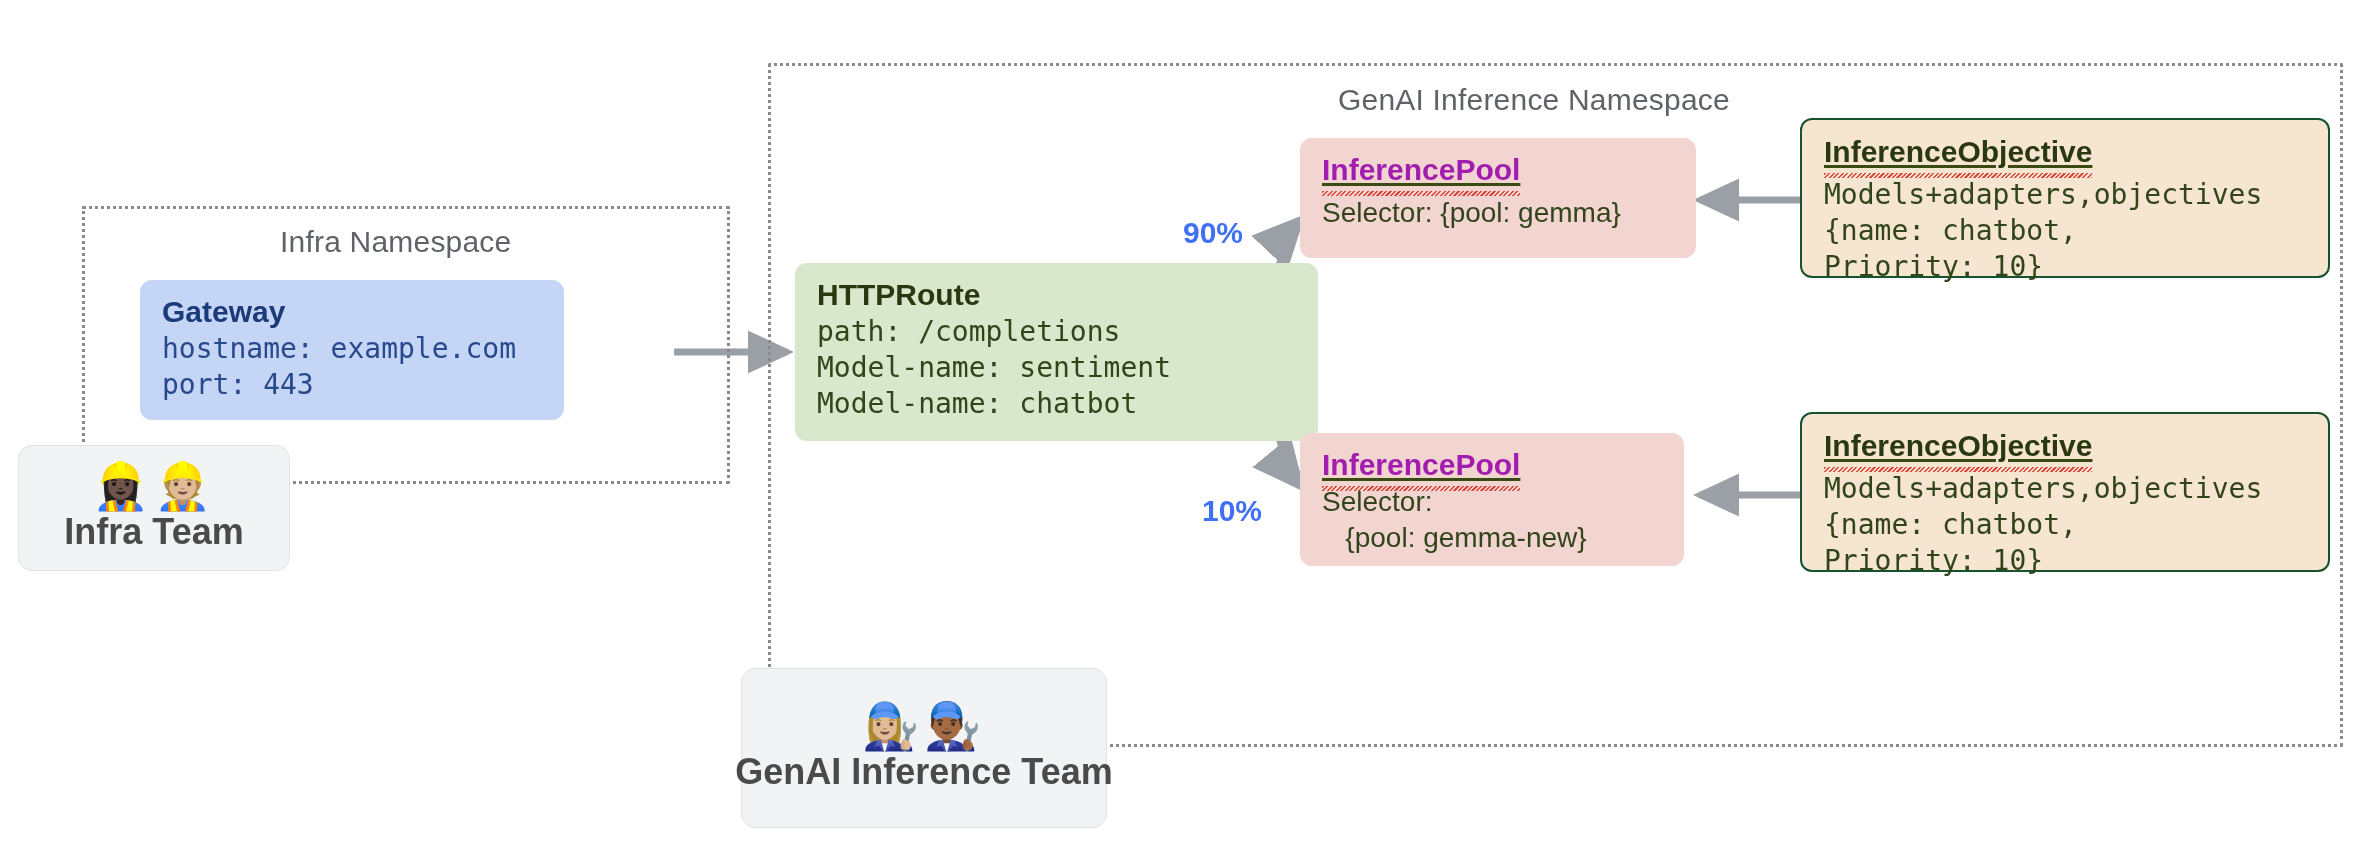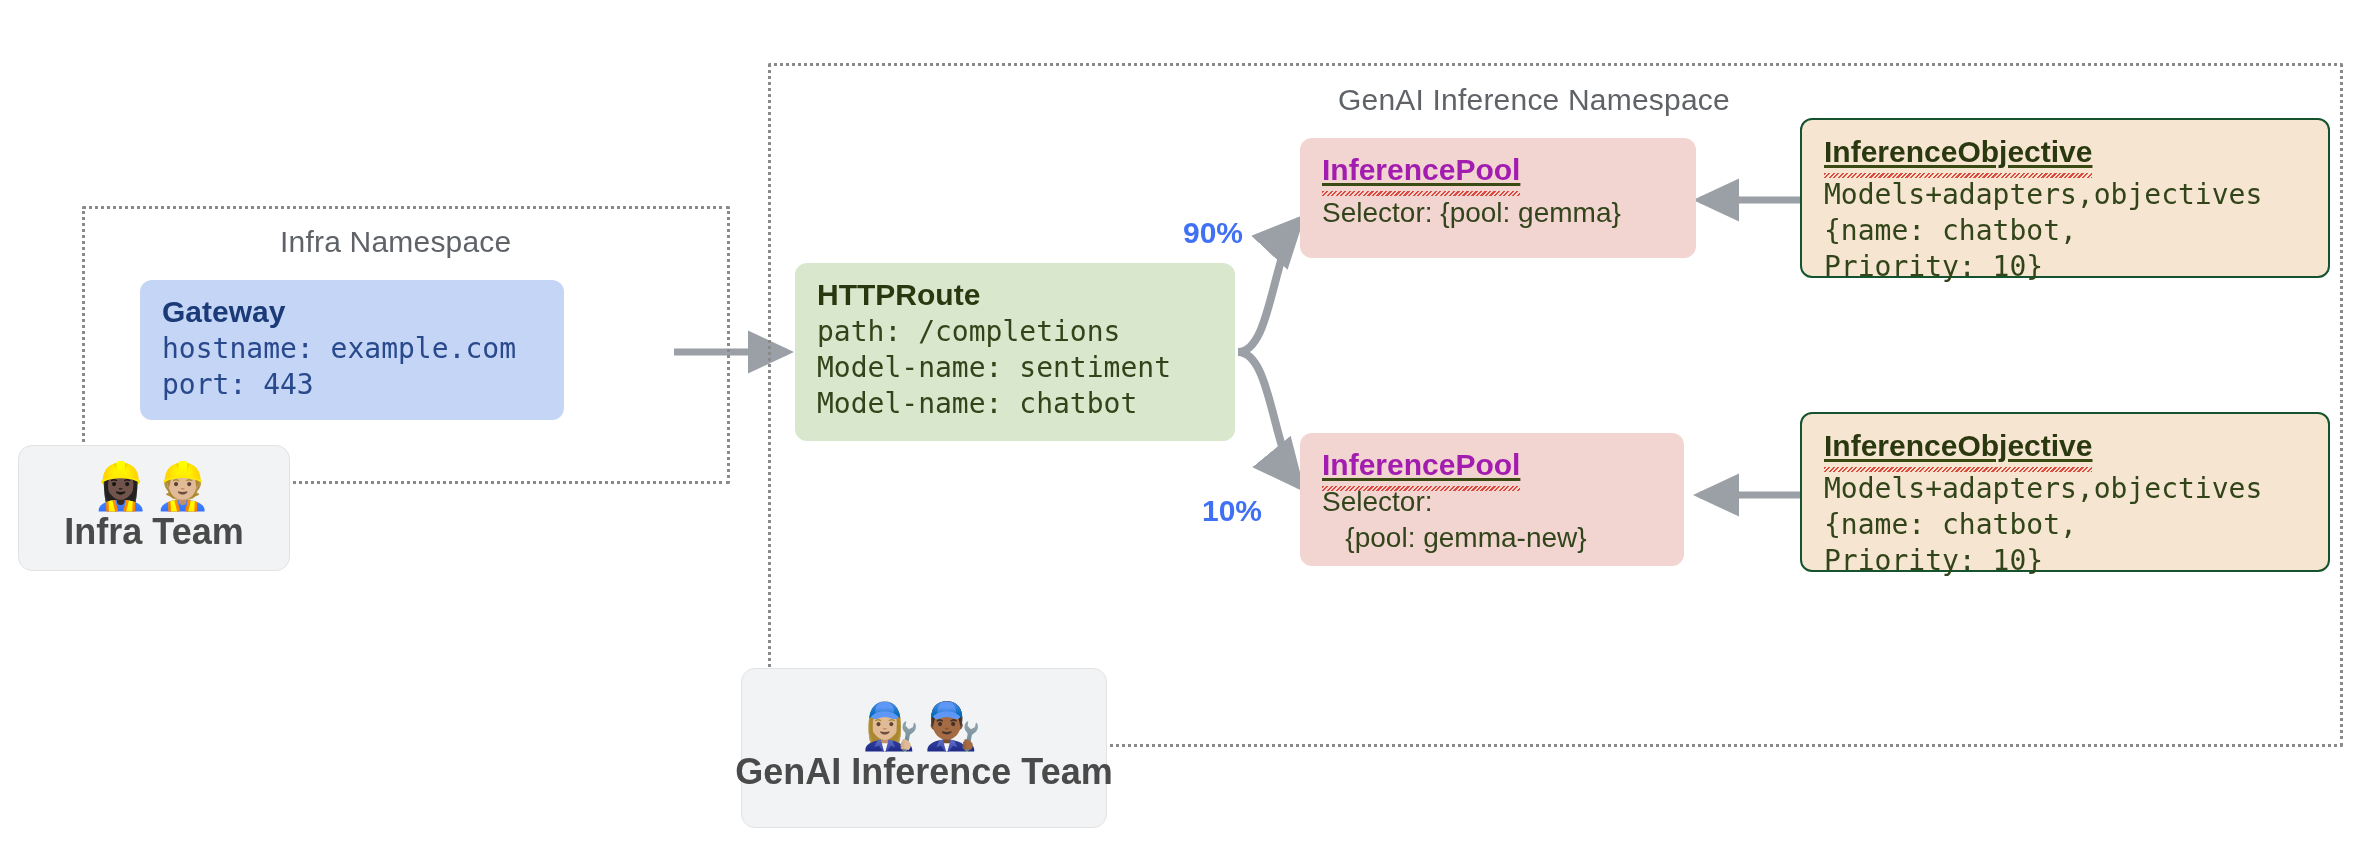--- a/index.html
+++ b/index.html
@@ -189,21 +189,21 @@
   </div>
 
   <div class="team-box" style="left:18px; top:445px; width:272px; height:126px;">
     <div class="team-emoji">👷🏿‍♀️👷🏼</div>
     <div class="team-label">Infra Team</div>
   </div>
 
   <div class="namespace" style="left:768px; top:63px; width:1575px; height:684px;"></div>
   <div class="namespace-title" style="left:1338px; top:83px;">GenAI Inference Namespace</div>
 
-  <div class="card card-route" style="left:795px; top:263px; width:440px; height:178px;">
+  <div class="card card-route" style="left:795px; top:263px; width:523px; height:178px;">
     <div class="card-title sans">HTTPRoute</div>
     <div class="card-body mono">path: /completions</div>
     <div class="card-body mono">Model-name: sentiment</div>
     <div class="card-body mono">Model-name: chatbot</div>
   </div>
 
   <div class="weight-label" style="left:1183px; top:204px;margin-top:12px;">90%</div>
 
   <div class="weight-label" style="left:1202px; top:494px;text-align:center;">10%</div>
 

